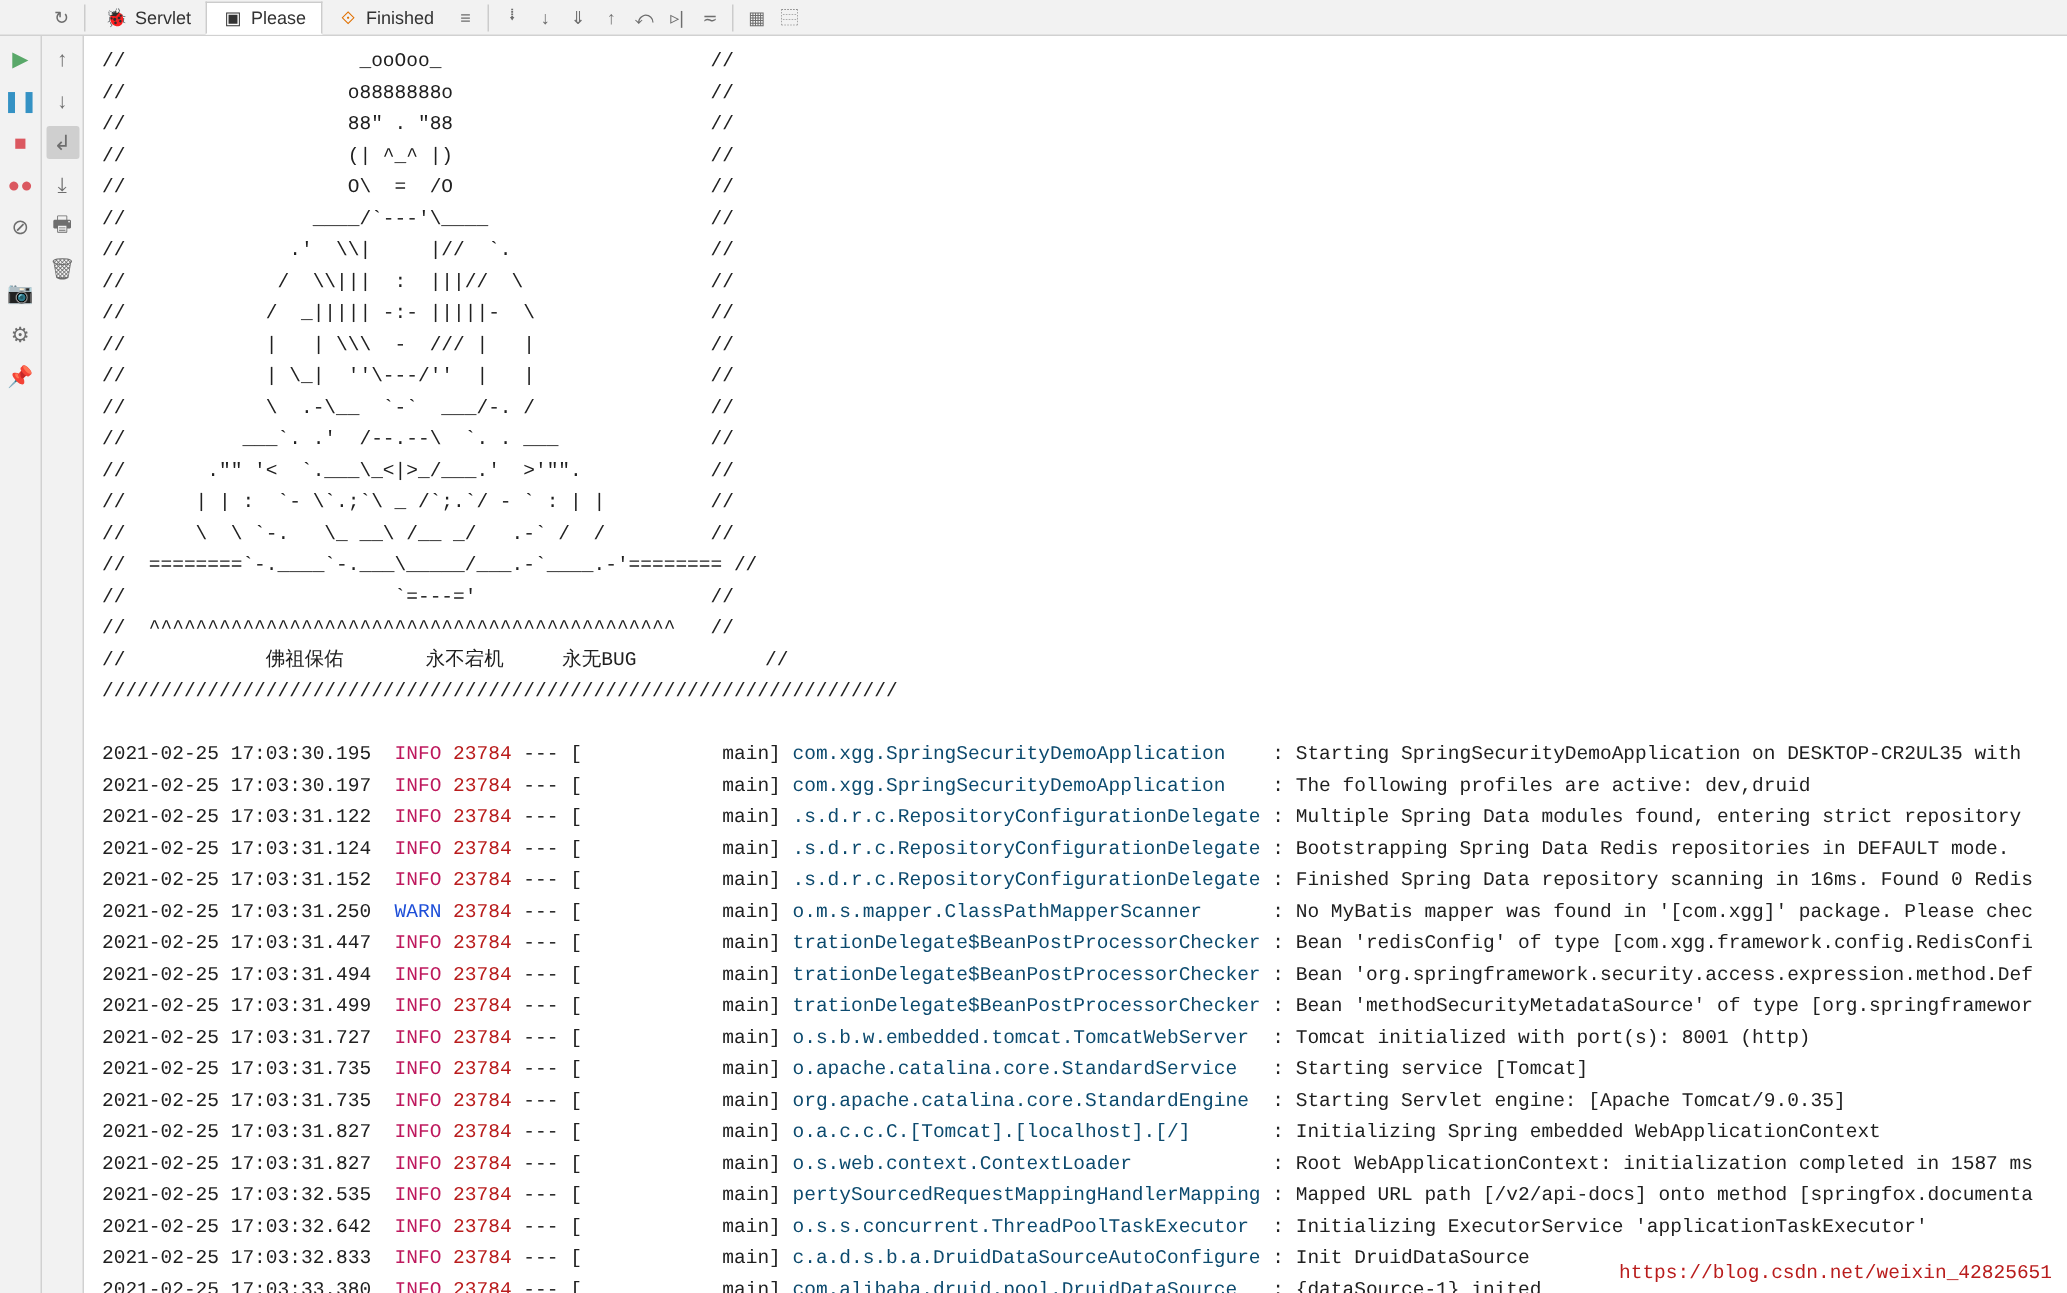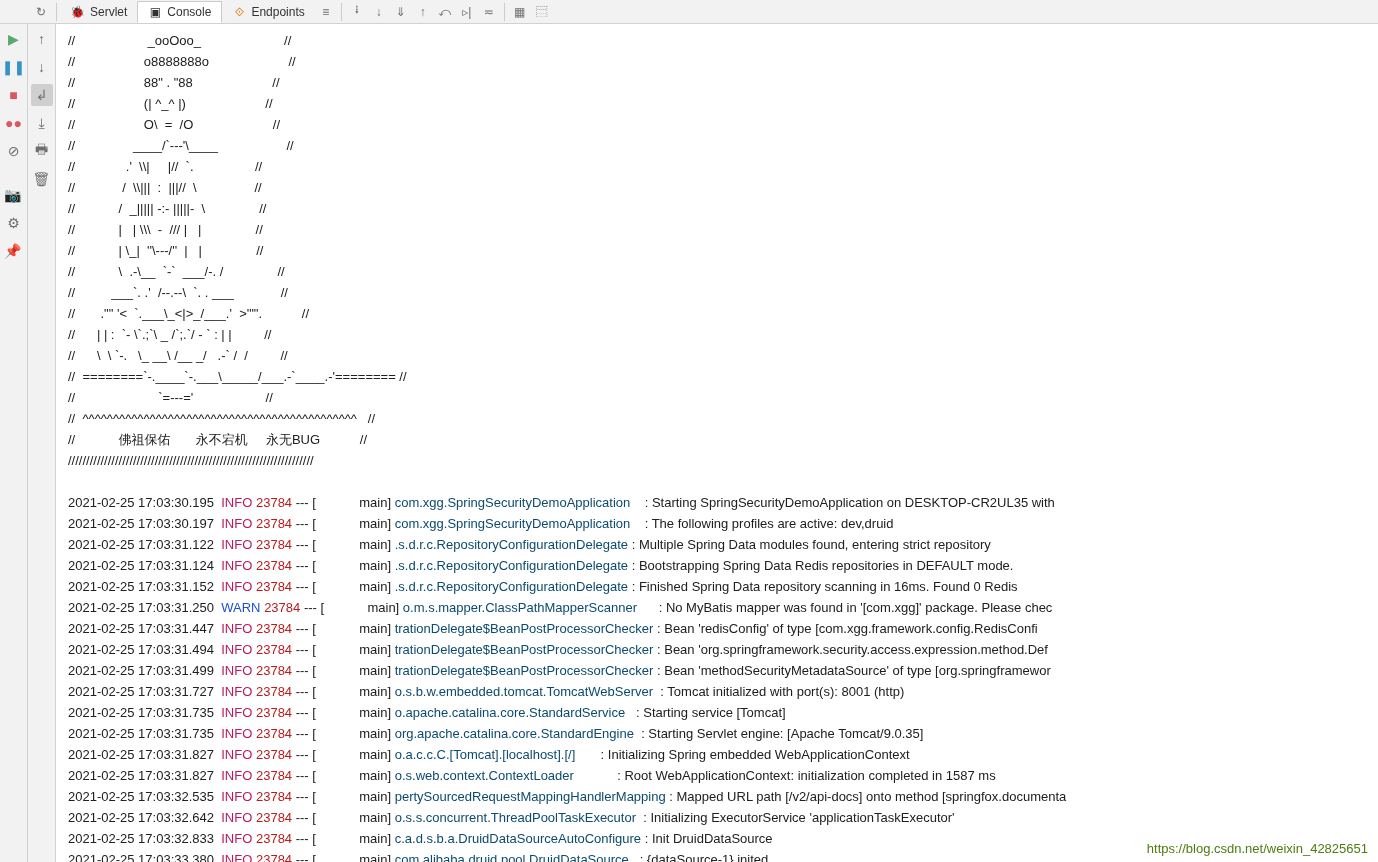--- a/index.html
+++ b/index.html
@@ -74,56 +74,56 @@
   cursor: pointer;
   font-size: 14px;
 }
 .tool-btn.green { color: #59a869; }
 .tool-btn.red { color: #db5860; }
 .tool-btn.blue { color: #3592c4; }
 .tool-btn.active { background:#cfcfcf; border-radius:2px; }
 .console {
   flex: 1;
   overflow: auto;
-  font-family: Liberation Sans, sans-serif;
+  font-family: Liberation Mono, monospace;
   font-size: 13px;
   line-height: 21px;
   padding: 6px 8px 6px 12px;
   white-space: pre;
   color: #202020;
 }
 .log-line { white-space: pre; }
 .lvl-INFO { color: #be185d; }
 .lvl-WARN { color: #1d4ed8; }
 .pid { color: #b91c1c; }
 .logger { color: #0c4a6e; }
 .watermark {
   position:absolute;
   right:10px; bottom:6px;
-  color:#4d7c0f; font-size:13px;
-  font-family: Liberation Sans, sans-serif;
+  color:#b91c1c; font-size:13px;
+  font-family: Liberation Mono, monospace;
 }
 </style>
 </head>
 <body>
 
 <div class="top-bar">
   <span class="top-tool green">↻</span>
   <span class="sep"></span>
   <div class="tab">
     <span class="tab-icon">🐞</span>
     <span>Servlet</span>
   </div>
   <div class="tab" style="background:#fff;border:1px solid #ccc;border-bottom:1px solid #fff;">
     <span class="tab-icon">▣</span>
-    <span>Console</span>
+    <span>Please</span>
   </div>
   <div class="tab">
     <span class="tab-icon" style="color:#e07000;">⟐</span>
-    <span>Endpoints</span>
+    <span>Finished</span>
   </div>
   <span class="top-tool">≡</span>
   <span class="sep"></span>
   <span class="top-tool">⭭</span>
   <span class="top-tool">↓</span>
   <span class="top-tool">⇓</span>
   <span class="top-tool">↑</span>
   <span class="top-tool">⤺</span>
   <span class="top-tool">▹|</span>
   <span class="top-tool">≂</span>

